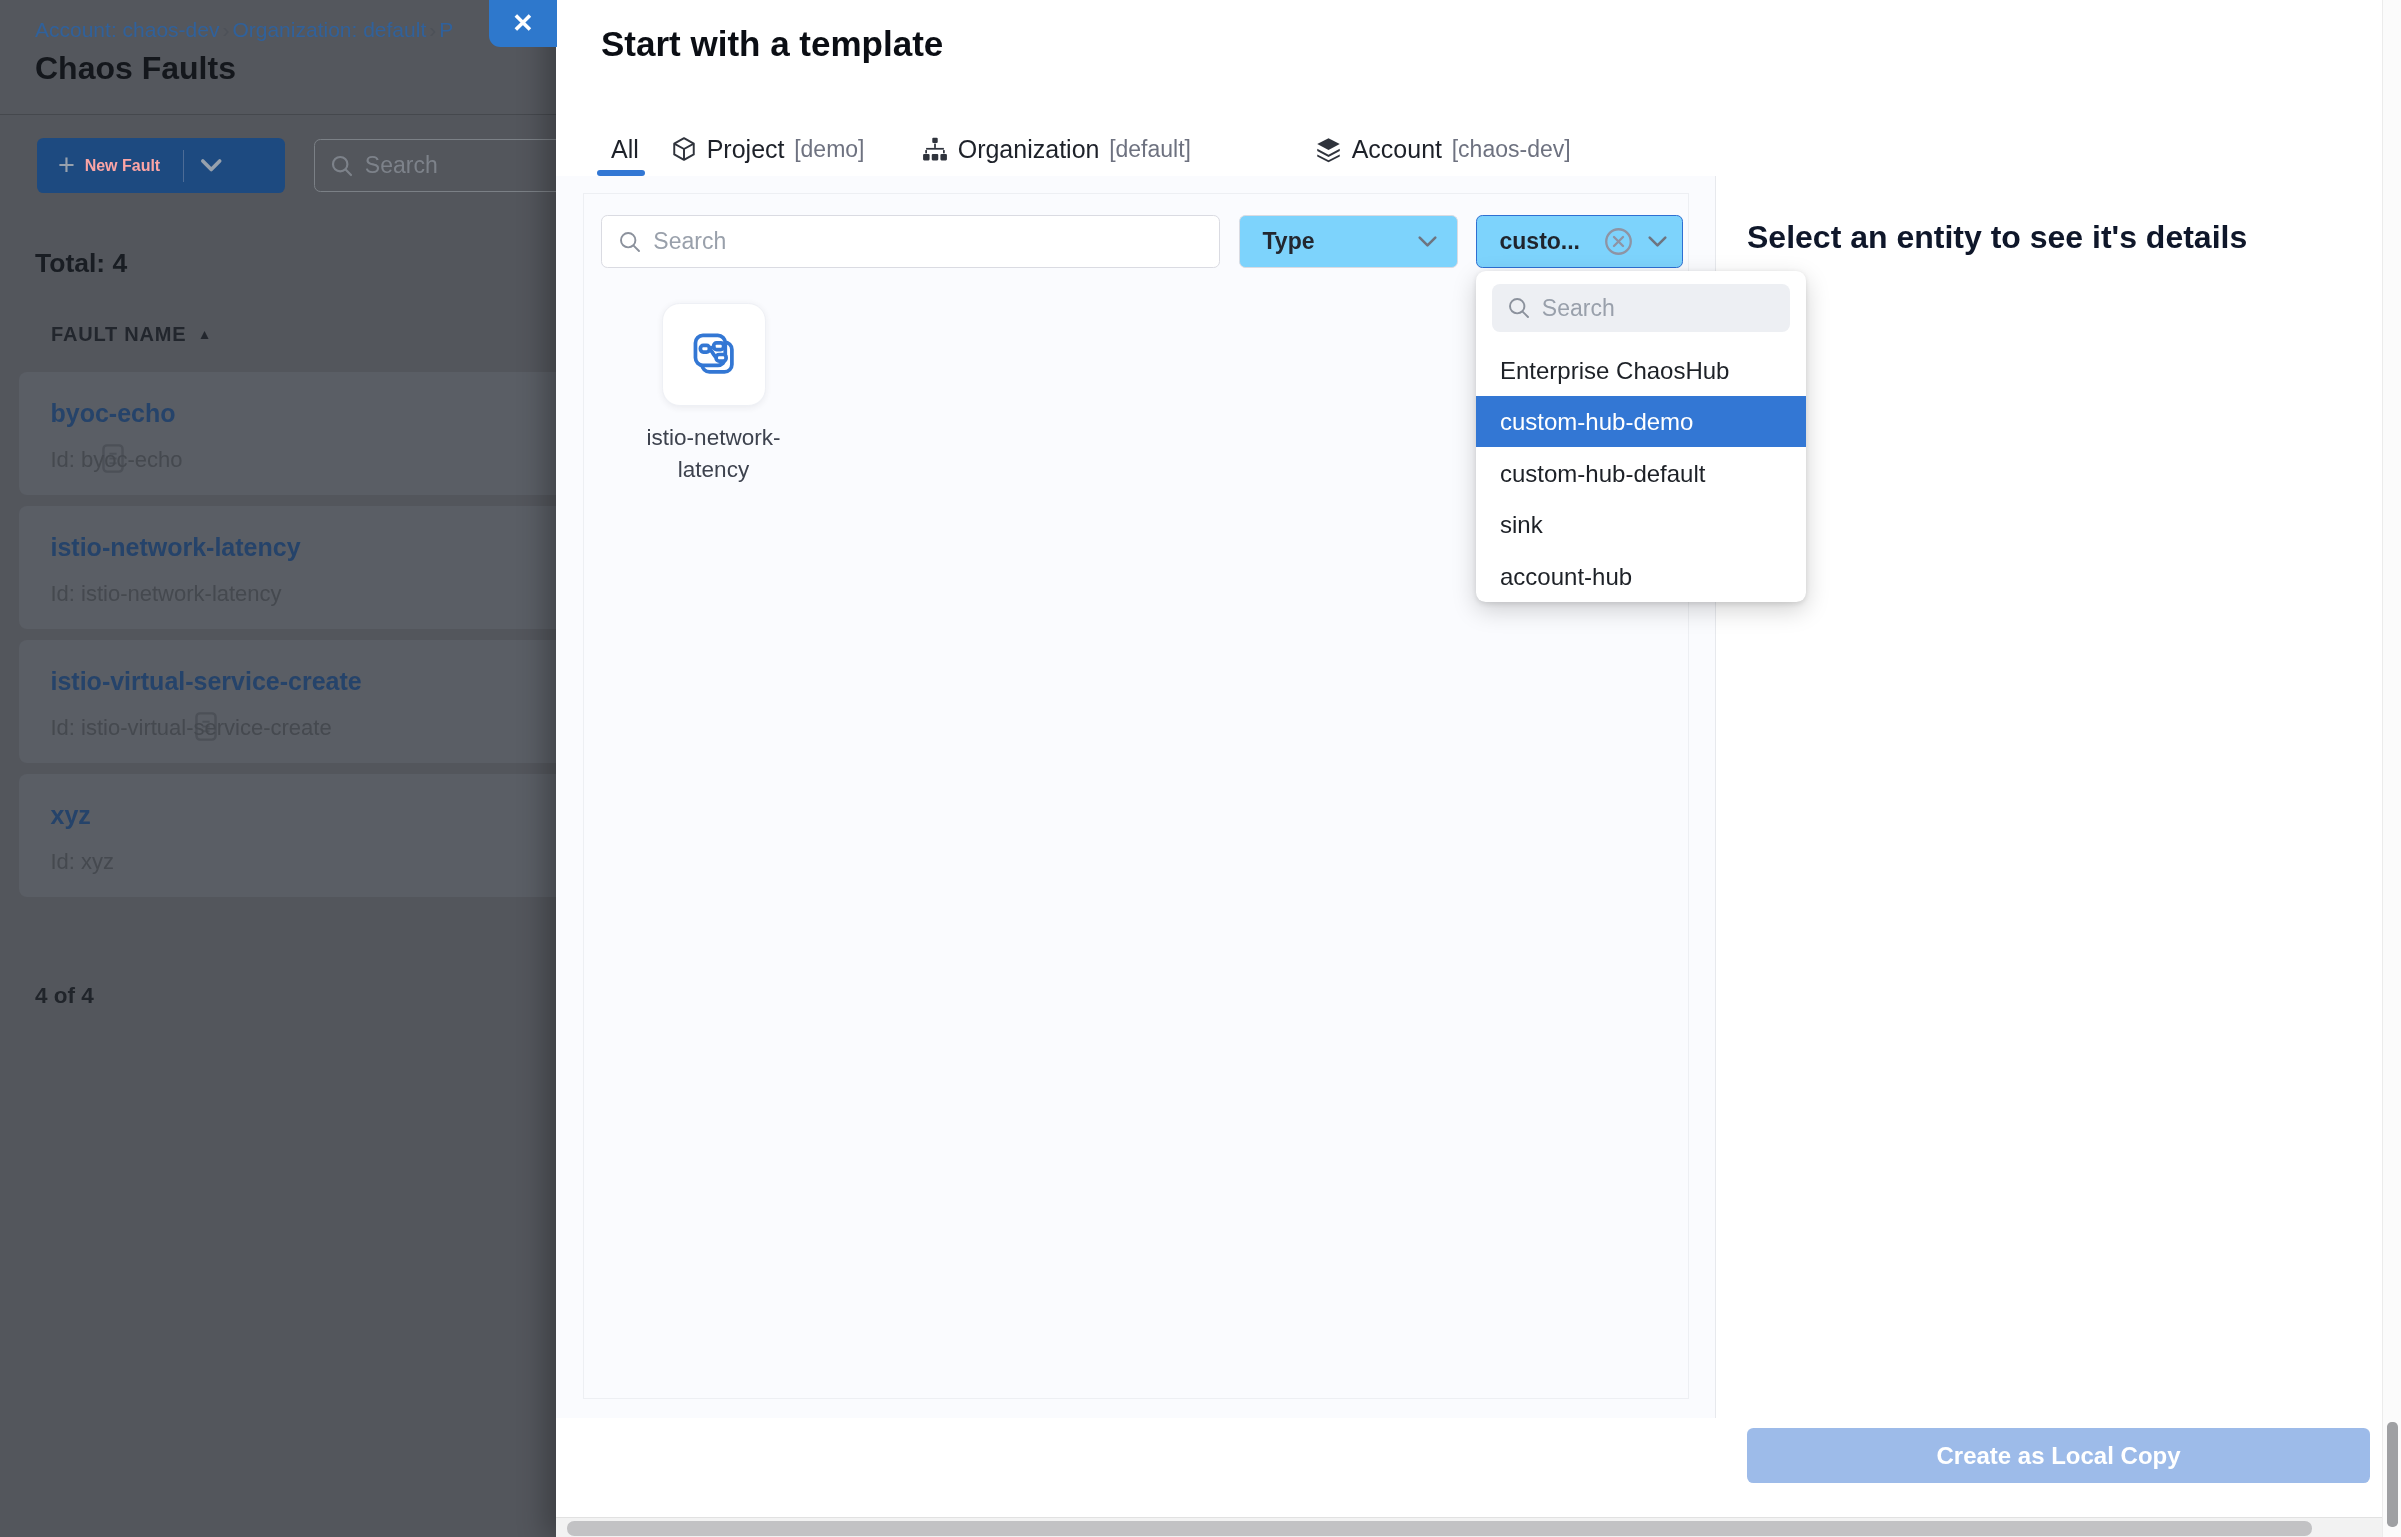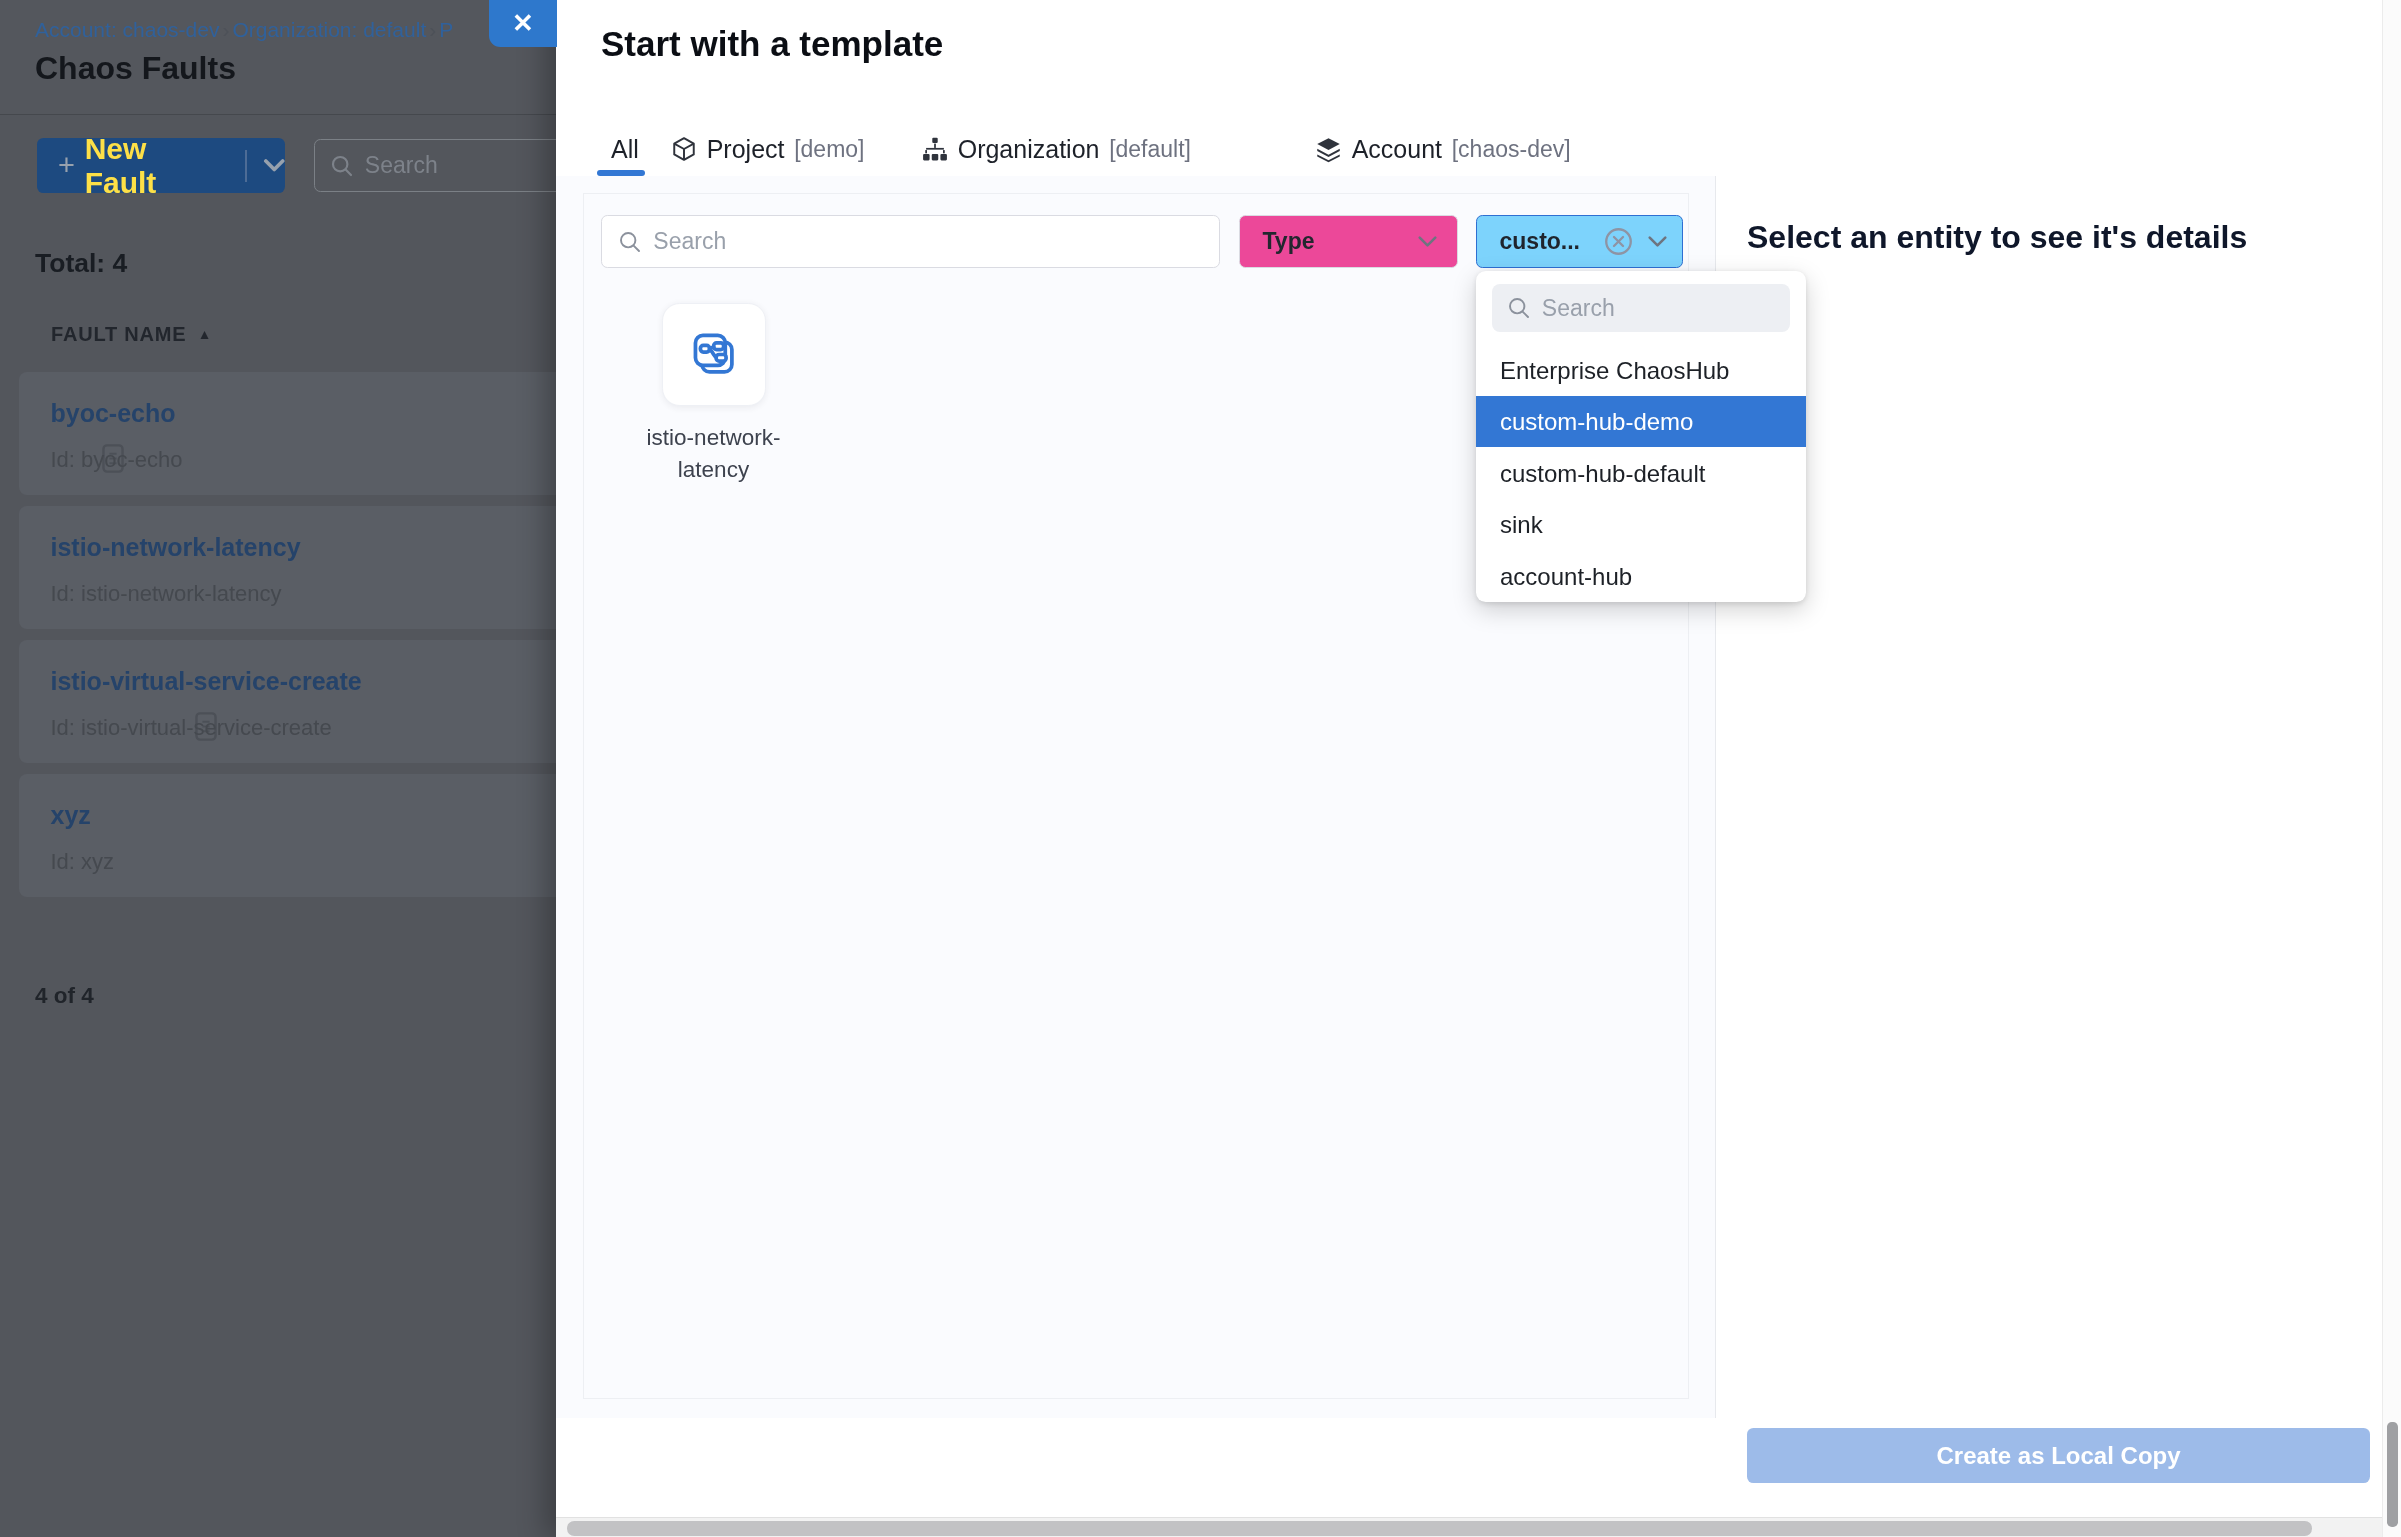--- a/index.html
+++ b/index.html
@@ -13,21 +13,21 @@
   .lp-header { position:absolute; left:0; top:0; width:556px; height:115px;
                background:#54575d; border-bottom:1.6px solid #45484d; }
   .breadcrumb { position:absolute; left:35px; top:17.7px; display:flex; gap:3px;
                 font-size:21px; color:#30619b; white-space:nowrap; }
   .crumb-sep { color:#4d5158; }
   .lp-title { position:absolute; left:35px; top:50px; font-size:32px; font-weight:700; color:#14171c; }
 
   .new-fault-btn { position:absolute; left:37px; top:138px; width:248px; height:55px;
                    background:#1d4a80; border-radius:6.4px; display:flex; align-items:center; }
   .nf-plus { font-size:29px; color:#97a1ad; margin-left:21px; font-weight:400; }
-  .nf-label { font-size:30px; font-weight:700; color:#fde047; margin-left:9.7px; }
+  .nf-label { font-size:16px; font-weight:700; color:#fca5a5; margin-left:9.7px; }
   .nf-divider { width:1.6px; height:32px; background:#4d6c96; margin-left:22.5px; }
   .nf-chevron { margin-left:16px; display:flex; }
 
   .lp-search { position:absolute; left:314px; top:139px; width:269px; height:53px;
                border:1.6px solid #7b8086; border-radius:6.4px; display:flex; align-items:center;
                background:transparent; }
   .lp-search input { border:none; outline:none; background:transparent; font-size:23px;
                      color:#7d828a; width:177px; font-family:"Liberation Sans",sans-serif; }
   .lp-search input::placeholder { color:#7d828a; }
 
@@ -67,21 +67,21 @@
                 border:0.8px solid #edeff3; }
 
   .dr-search { position:absolute; left:45px; top:215px; width:619px; height:53px;
                background:#ffffff; border:0.8px solid #dadbe2; border-radius:6.4px;
                display:flex; align-items:center; }
   .dr-search input { border:none; outline:none; background:transparent; font-size:23px;
                      width:483px; color:#3a3f49; font-family:"Liberation Sans",sans-serif; }
   .dr-search input::placeholder { color:#99a0ab; }
 
   .type-select { position:absolute; left:683px; top:215px; width:219px; height:53px;
-                 background:#ec4899; border:0.8px solid #dadbe2; border-radius:6.4px;
+                 background:#7dd3fc; border:0.8px solid #dadbe2; border-radius:6.4px;
                  display:flex; align-items:center; justify-content:space-between;
                  padding:0 19.3px 0 22.5px; cursor:pointer; }
   .type-select .lbl { font-size:23px; font-weight:600; color:#23272f; }
 
   .hub-select { position:absolute; left:920px; top:215px; width:207px; height:53px;
                 background:#7dd3fc; border:1.6px solid #2e6fd2; border-radius:6.4px;
                 display:flex; align-items:center; padding:0 14.5px 0 22.5px; cursor:pointer; }
   .hub-select .lbl { font-size:23px; font-weight:600; color:#1f242c; flex:1; }
 
   .tile { position:absolute; left:106px; top:303px; width:104px; height:103px;

